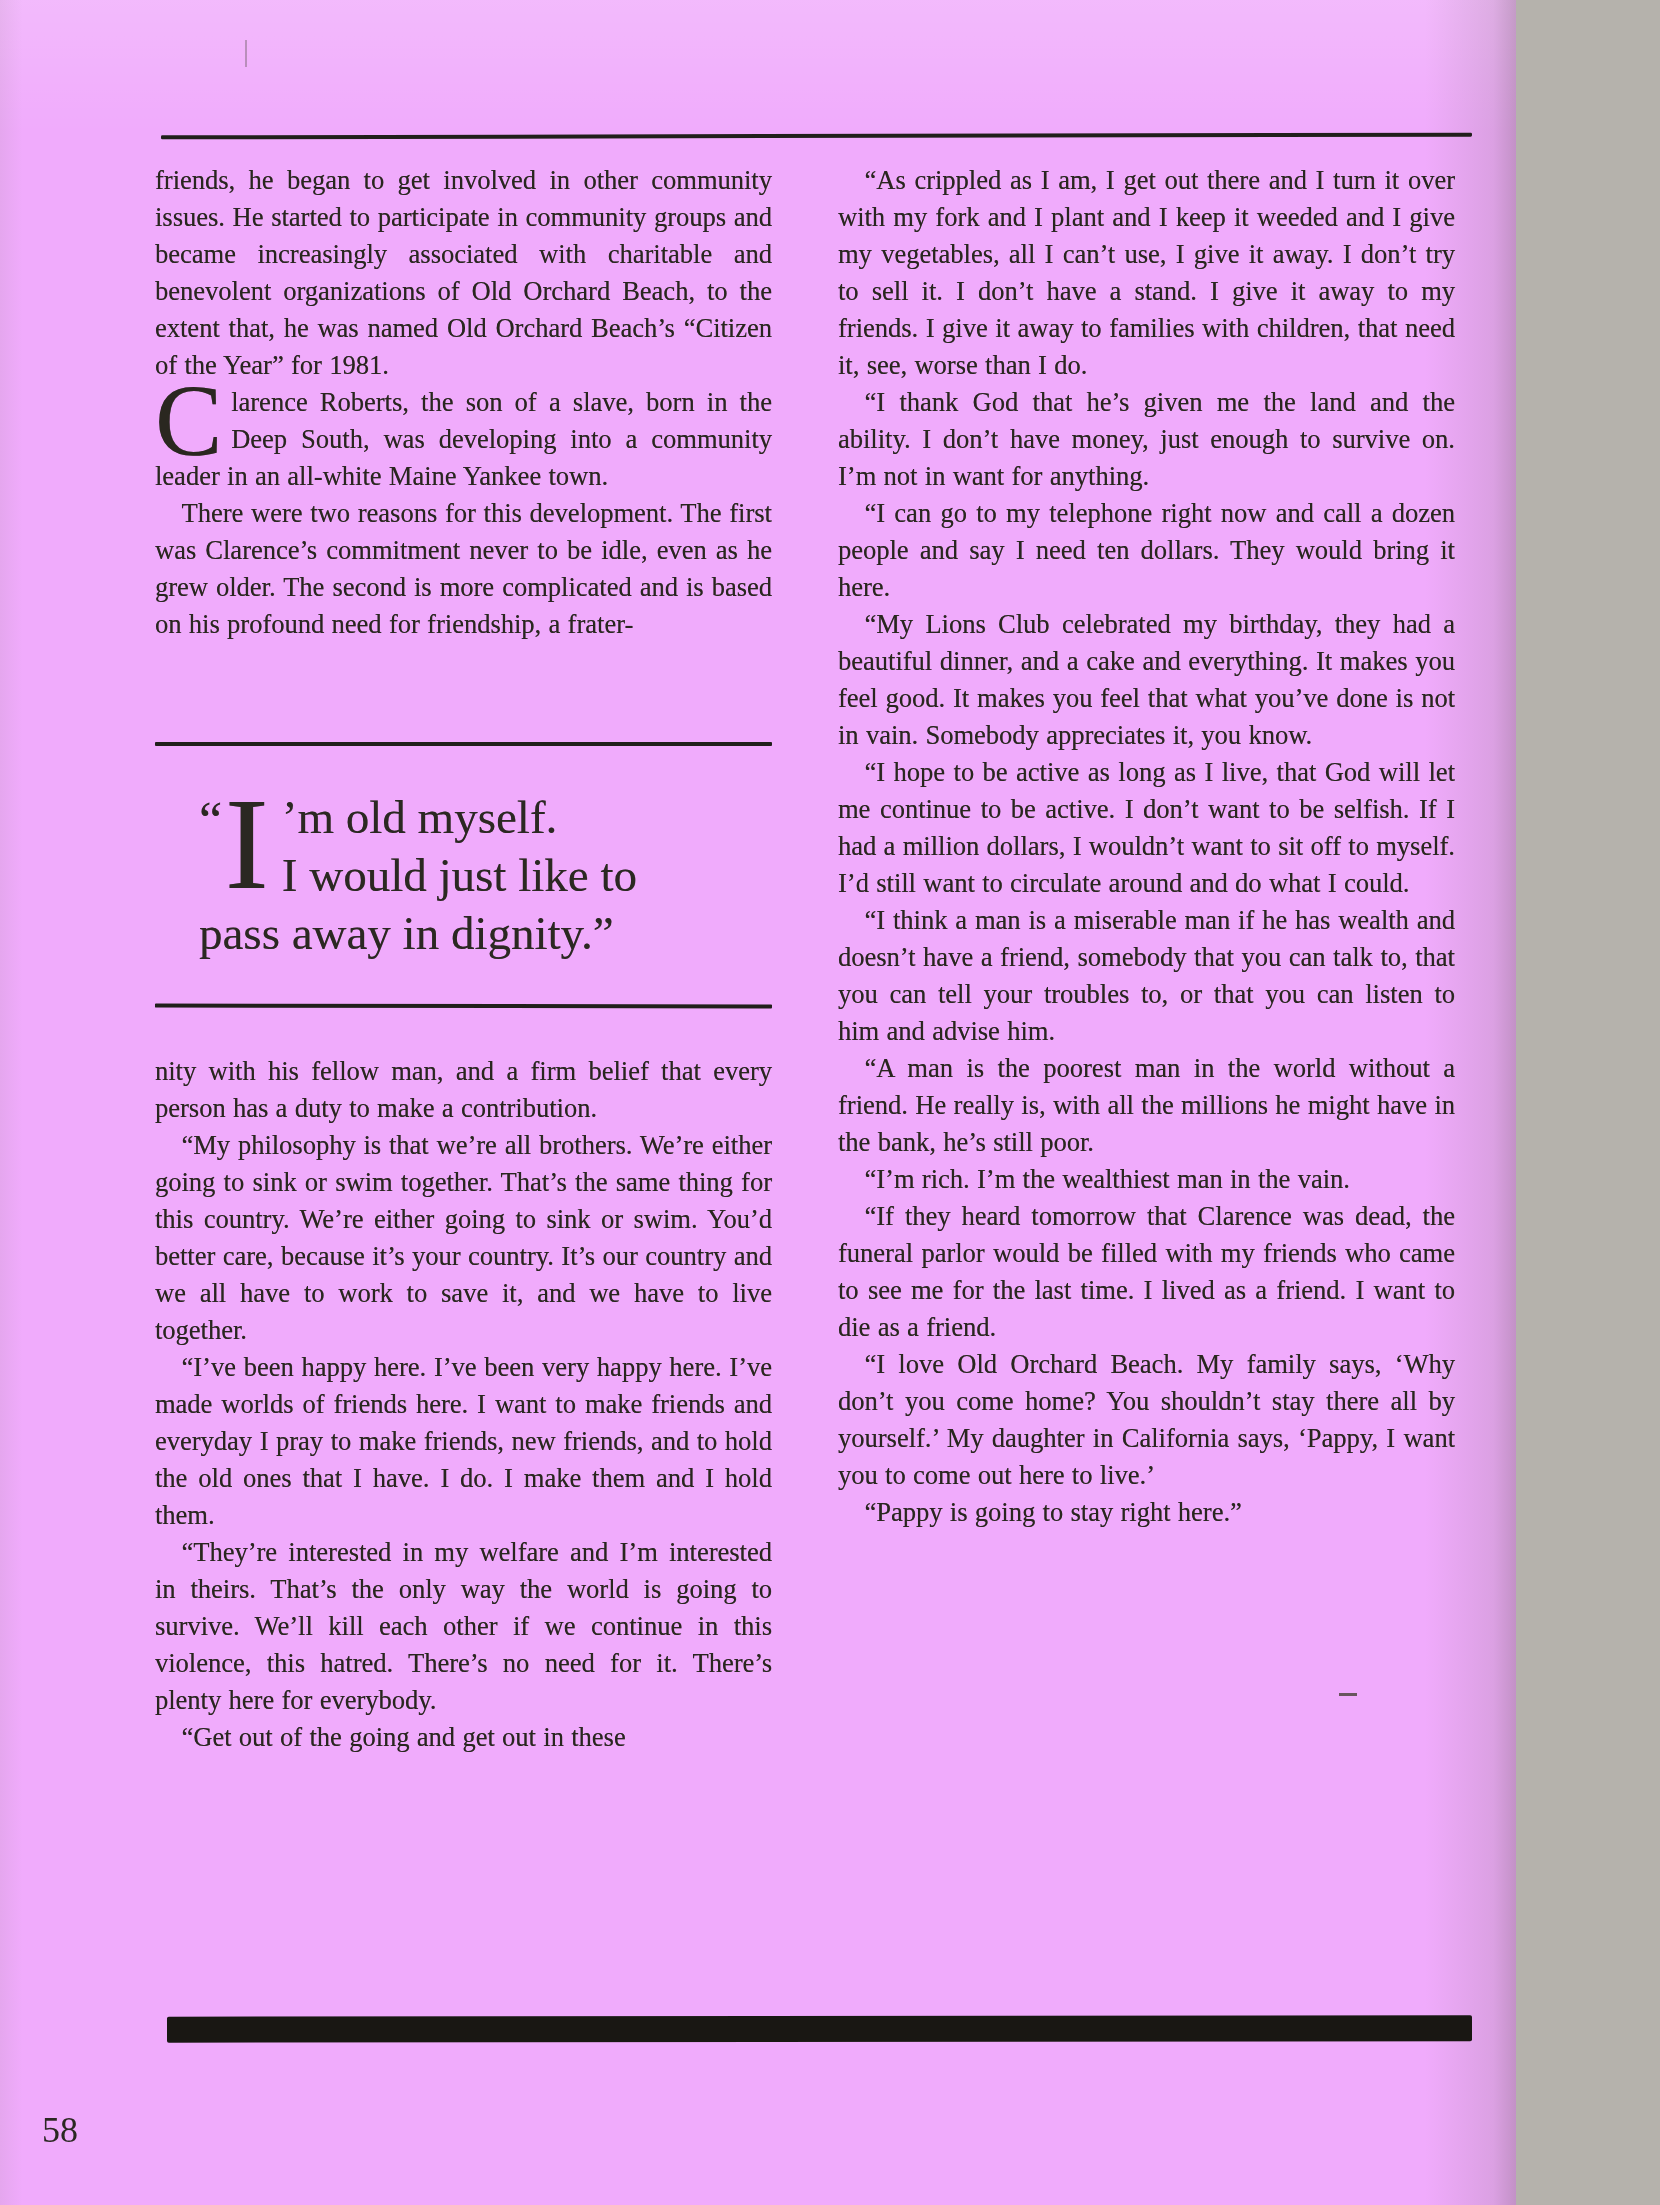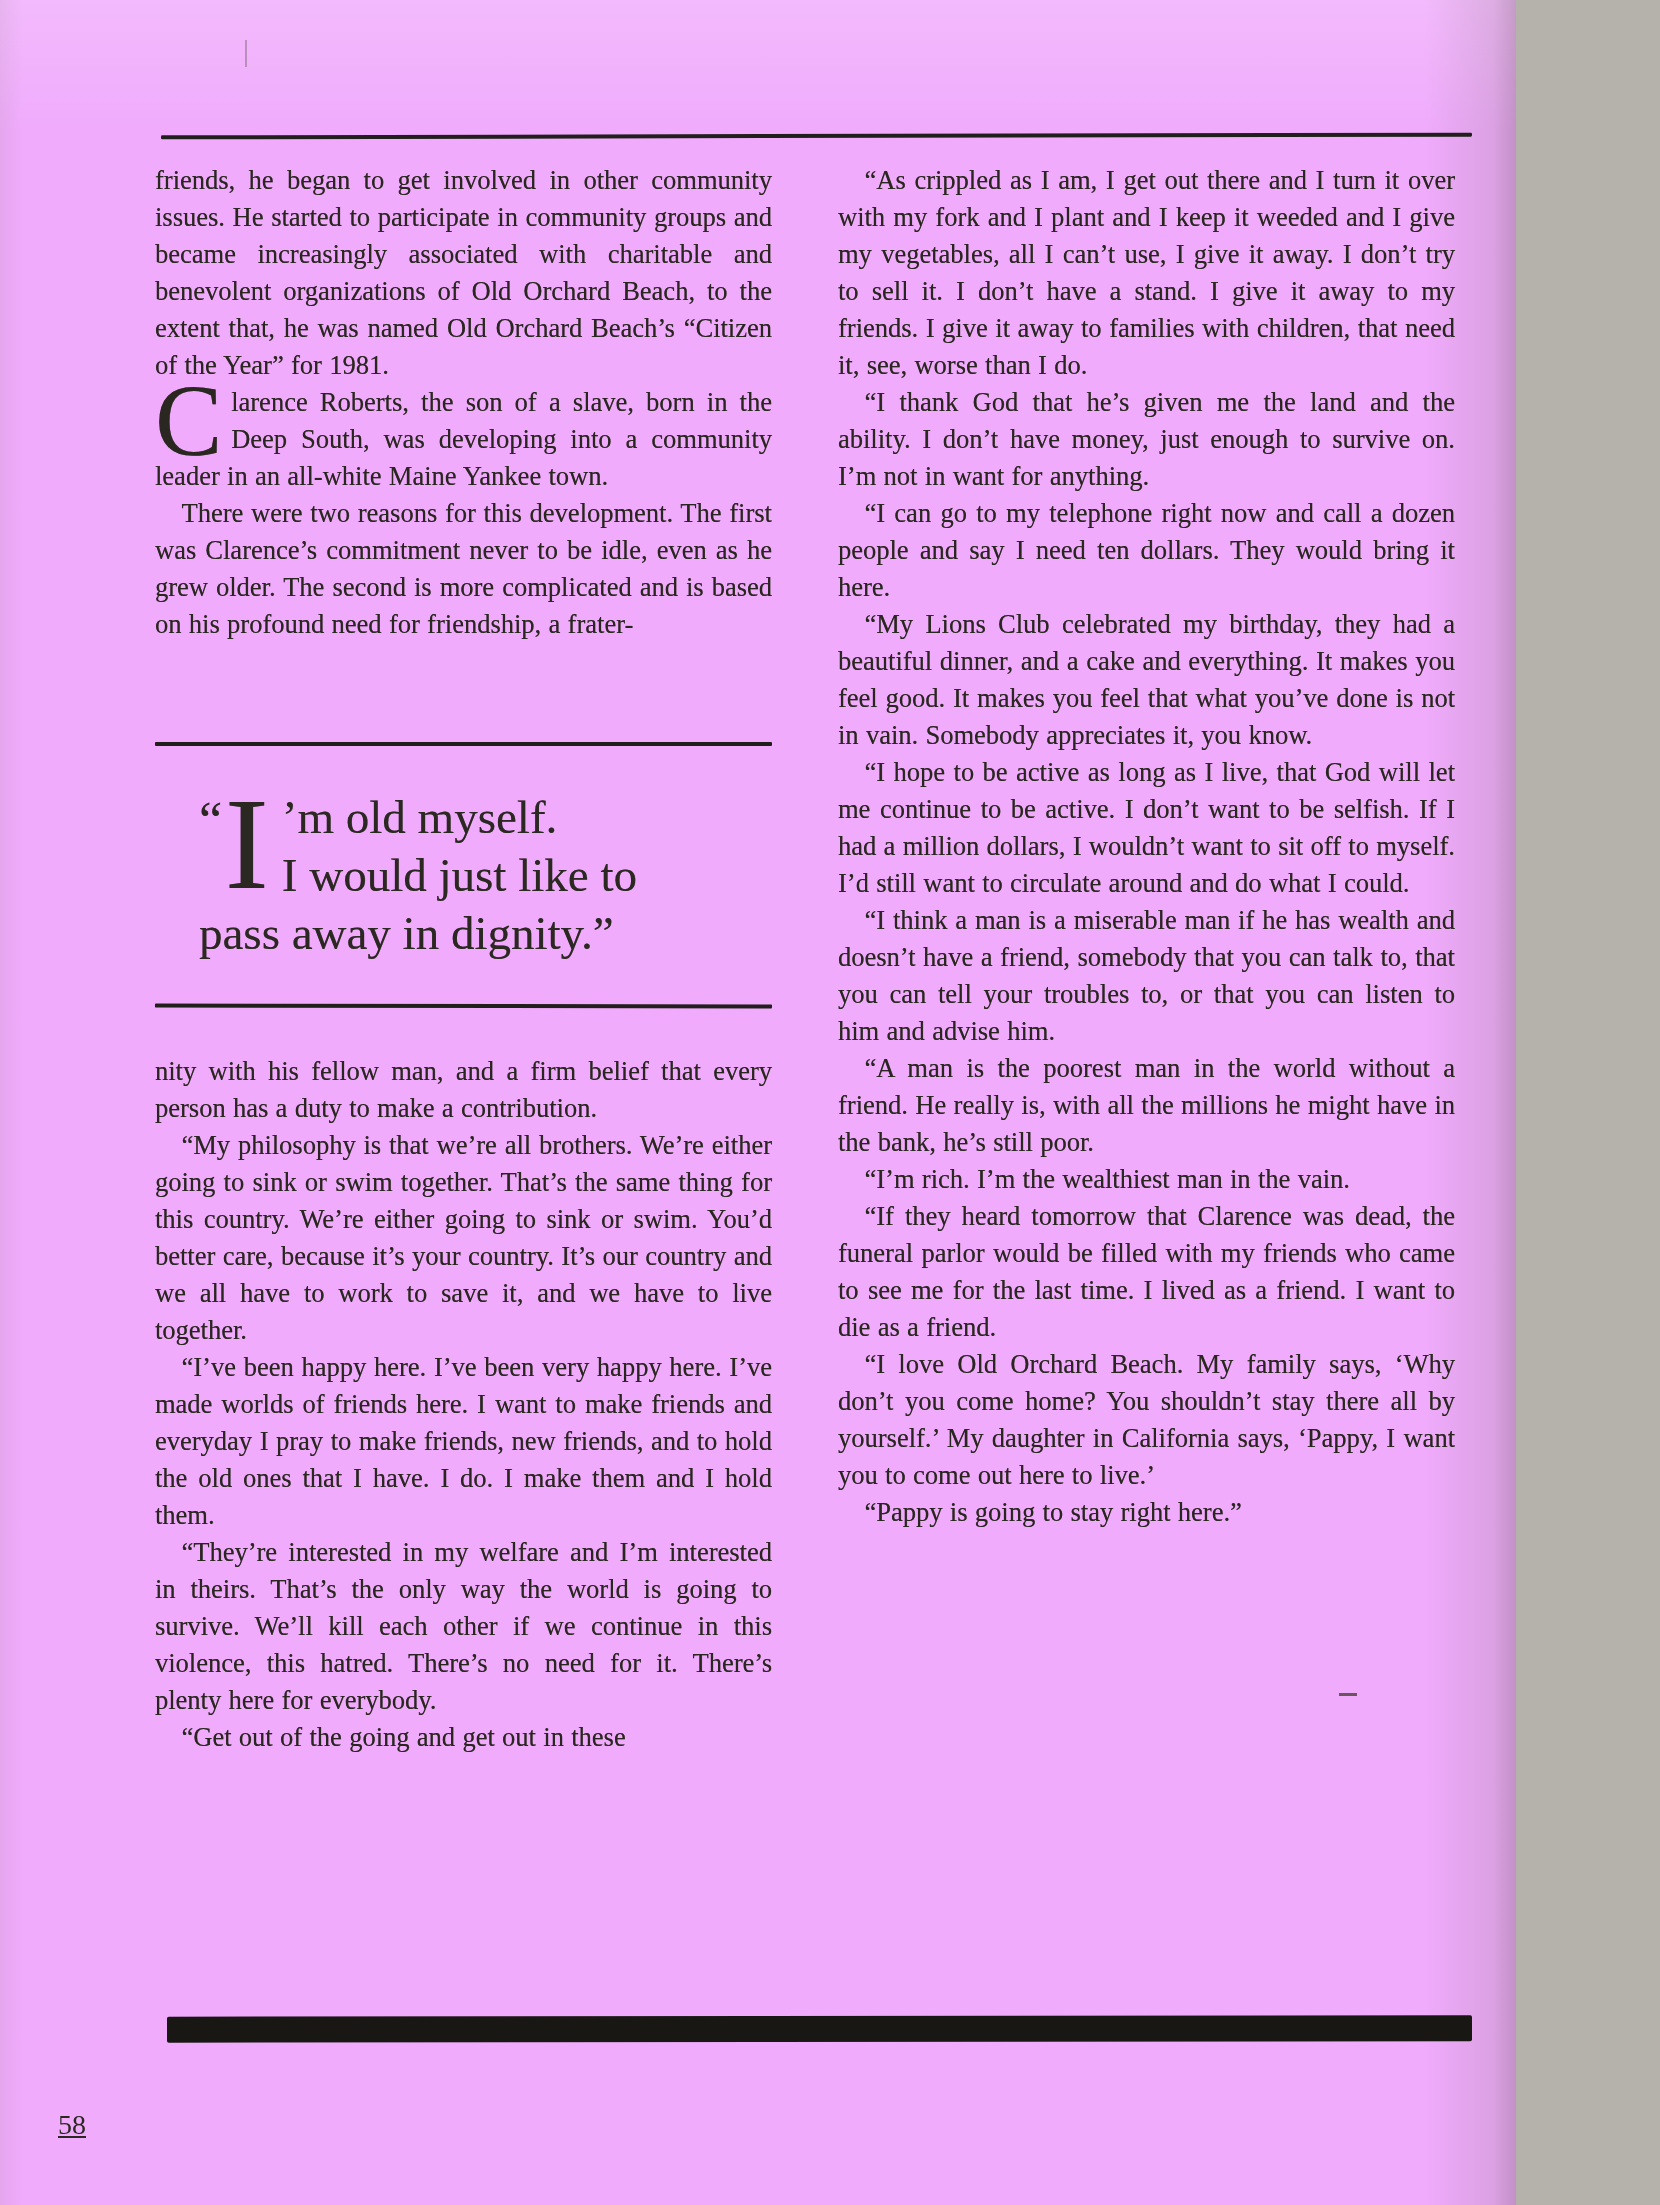--- a/index.html
+++ b/index.html
@@ -60,22 +60,22 @@
   .pq-I {
     display:inline-block; font-size:132px; line-height:106px;
     vertical-align:top; margin-top:2.6px;
   }
   
   .bottom-bar {
     position:absolute; left:167px; top:2016px; width:1305px; height:25.6px;
     background:#191713; border-radius:1.8px; transform:rotate(-0.06deg);
   }
   .page-number {
-    position:absolute; left:58px; top:2109px;
-    font-size:28px; color:#2b2822;text-decoration:underline;
+    position:absolute; left:42px; top:2109px;
+    font-size:36px; color:#2b2822;
   }
   
   .artifact { position:absolute; pointer-events:none; }
   .a-edge1 { left:1651px; top:639px; width:8.8px; height:49px; background:#1b1914; filter:blur(1.3px); border-radius:3.5px; }
   .a-edge2 { left:1654px; top:839px; width:6.2px; height:19.4px; background:rgba(60,55,45,0.55); filter:blur(0.9px); border-radius:2.6px; }
   .a-smudge { left:1530px; top:1604px; width:130px; height:20px;
     background:linear-gradient(to right, rgba(45,40,30,0) 0%, rgba(45,40,30,0.45) 55%, rgba(30,27,20,0.85) 100%);
     filter:blur(2.2px); border-radius:8.8px; }
   .a-edge3 { left:1639px; top:1710px; width:21px; height:10.6px; background:#2a261e; filter:blur(1.3px); border-radius:4.4px; }
   .a-dash { left:1339px; top:1693px; width:17.6px; height:2.6px; background:rgba(70,64,52,0.8); filter:blur(0.4px); }

